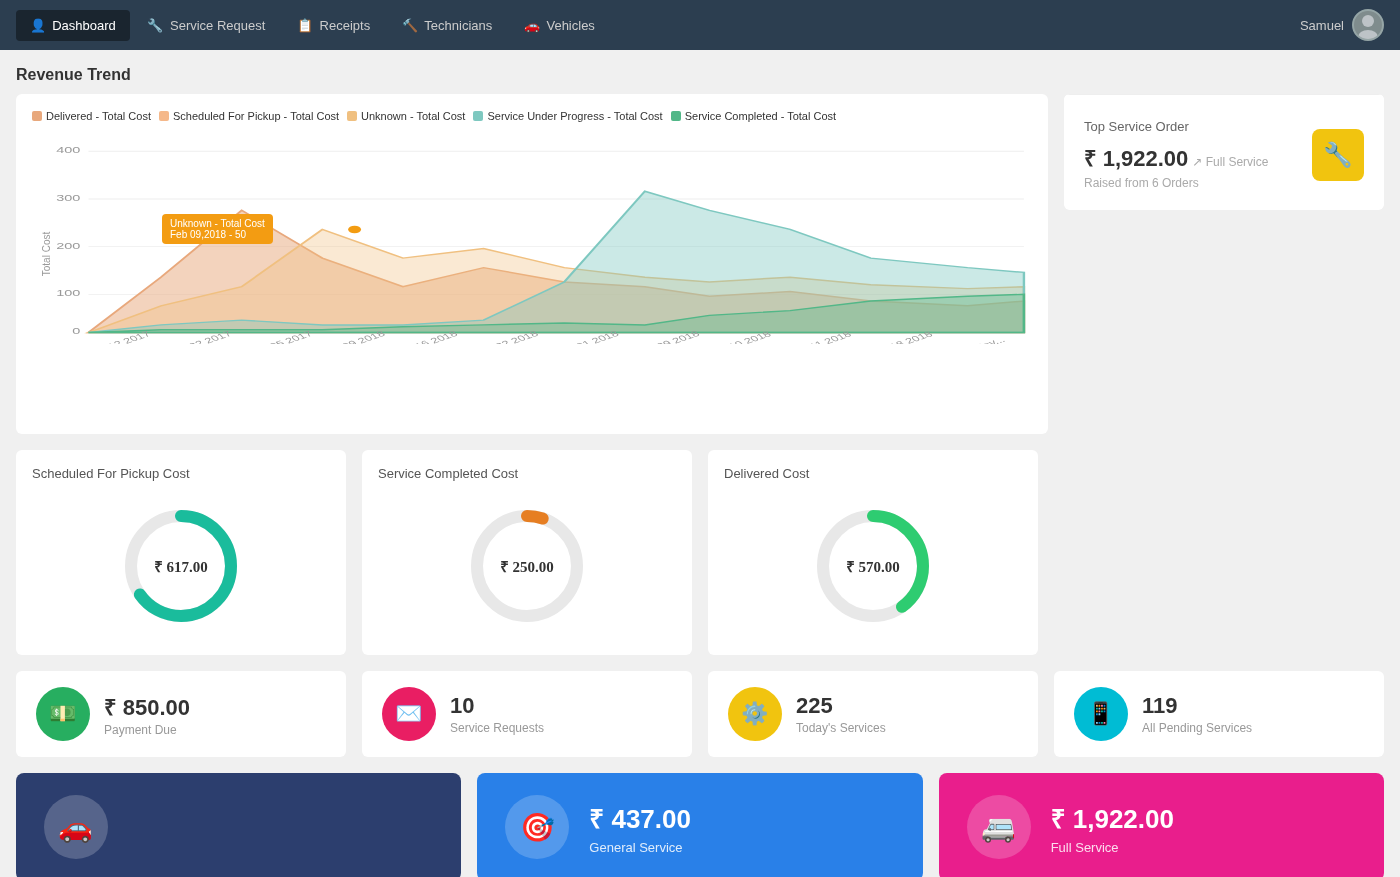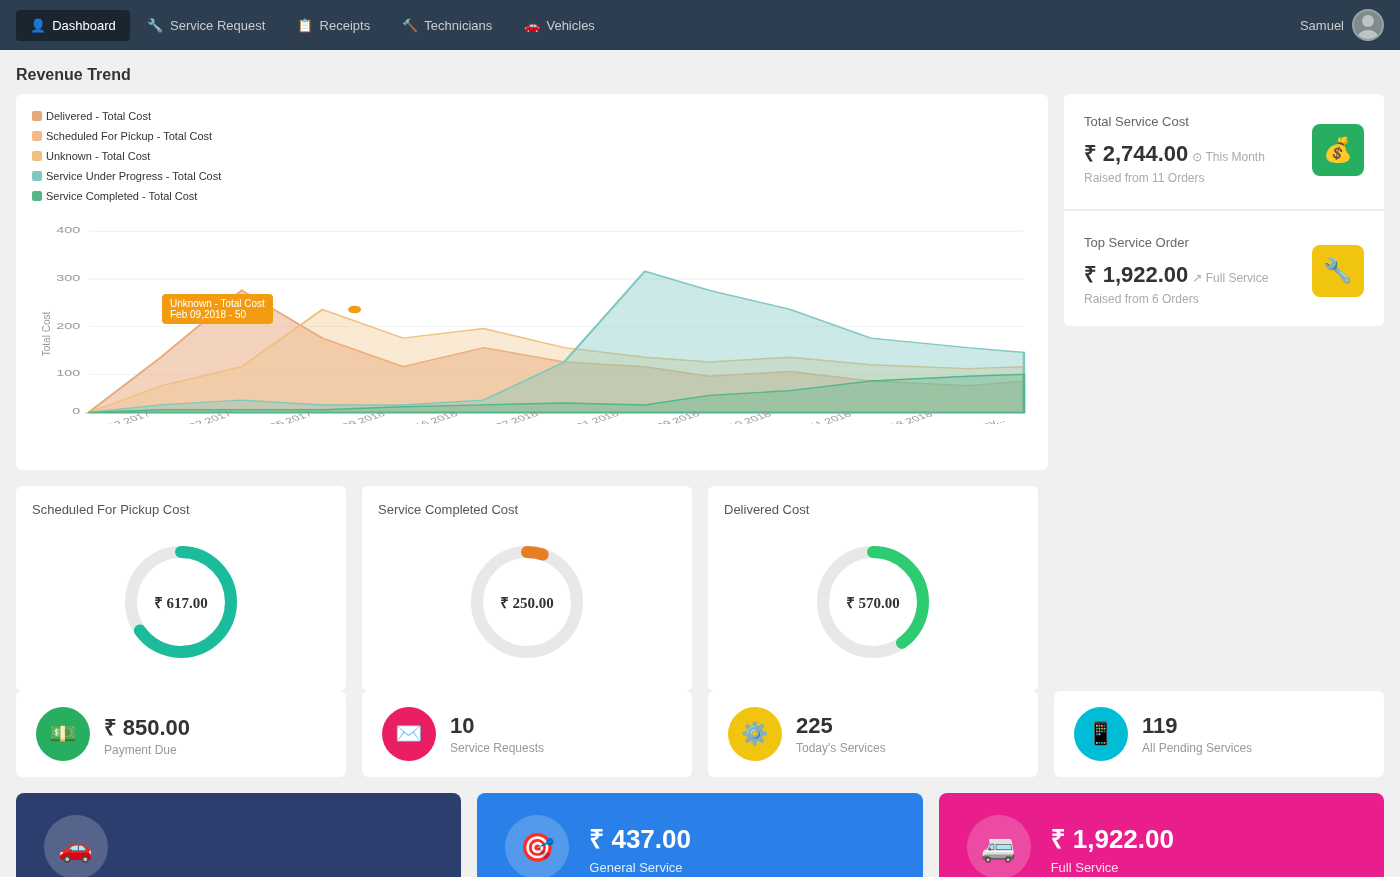--- a/index.html
+++ b/index.html
@@ -37,21 +37,21 @@
 
     
     .revenue-section {
       display: flex; gap: 16px; margin-bottom: 16px;
     }
     .chart-card {
       background: #fff; border-radius: 6px; padding: 16px;
       flex: 1; min-height: 340px;
     }
     .chart-legend {
-      display: flex; flex-wrap: wrap; gap: 8px; margin-bottom: 12px; font-size: 11px; flex-direction: column;
+      display: flex; flex-wrap: wrap; gap: 8px; margin-bottom: 12px; font-size: 11px;
     }
     .legend-item { display: flex; align-items: center; gap: 4px; }
     .legend-dot { width: 10px; height: 10px; border-radius: 2px; display: inline-block; }
 
     .chart-area { position: relative; width: 100%; height: 240px; }
     .chart-area svg { width: 100%; height: 100%; }
 
     .right-cards { width: 320px; display: flex; flex-direction: column; gap: 0; }
     .service-card {
       background: #fff; border-radius: 6px; padding: 20px 20px;
@@ -66,20 +66,21 @@
       display: flex; align-items: center; justify-content: center;
       font-size: 22px; color: #fff; flex-shrink: 0;
     }
     .bg-green { background: #27ae60; }
     .bg-yellow { background: #f1c40f; }
     .service-card-title { font-size: 13px; color: #666; margin-bottom: 8px; }
 
     
     .donut-row {
       display: grid; grid-template-columns: repeat(4, 1fr); gap: 16px;
+      margin-bottom: 16px;
     }
     .donut-card {
       background: #fff; border-radius: 6px; padding: 16px;
       display: flex; flex-direction: column; align-items: center;
     }
     .donut-card-title { font-size: 13px; color: #555; margin-bottom: 12px; align-self: flex-start; font-weight: 500; }
     .donut-wrap { position: relative; width: 130px; height: 130px; margin: 8px 0; font-family: Liberation Serif, serif; }
     .donut-wrap svg { width: 130px; height: 130px; }
     .donut-center {
       position: absolute; top: 50%; left: 50%; transform: translate(-50%,-50%);
@@ -258,33 +259,20 @@
         </div>
 
         
         <div style="position:absolute;left:-8px;top:50%;transform:translateY(-50%) rotate(-90deg);font-size:10px;color:#999;white-space:nowrap;">Total Cost</div>
       </div>
     </div>
 
     <div class="right-cards">
       <div class="service-card-wrap">
 
-        <div class="service-card" style="padding-bottom:24px;">
-          <div>
-            <div class="service-card-title">Total Service Cost</div>
-            <div style="display:flex;align-items:baseline;gap:4px;">
-              <span style="font-size:22px;font-weight:700;color:#333;">₹ 2,744.00</span>
-              <span style="font-size:12px;color:#aaa;">⊙ This Month</span>
-            </div>
-            <div style="font-size:12px;color:#aaa;margin-top:4px;">Raised from 11 Orders</div>
-          </div>
-          <div class="service-icon-box bg-green">
-            <span style="font-size:24px;">💰</span>
-          </div>
-        </div>
 
         <div style="height:1px;background:#eee;"></div>
 
         <div class="service-card" style="padding-top:24px;">
           <div>
             <div class="service-card-title">Top Service Order</div>
             <div style="display:flex;align-items:baseline;gap:4px;">
               <span style="font-size:22px;font-weight:700;color:#333;">₹ 1,922.00</span>
               <span style="font-size:12px;color:#aaa;">↗ Full Service</span>
             </div>

